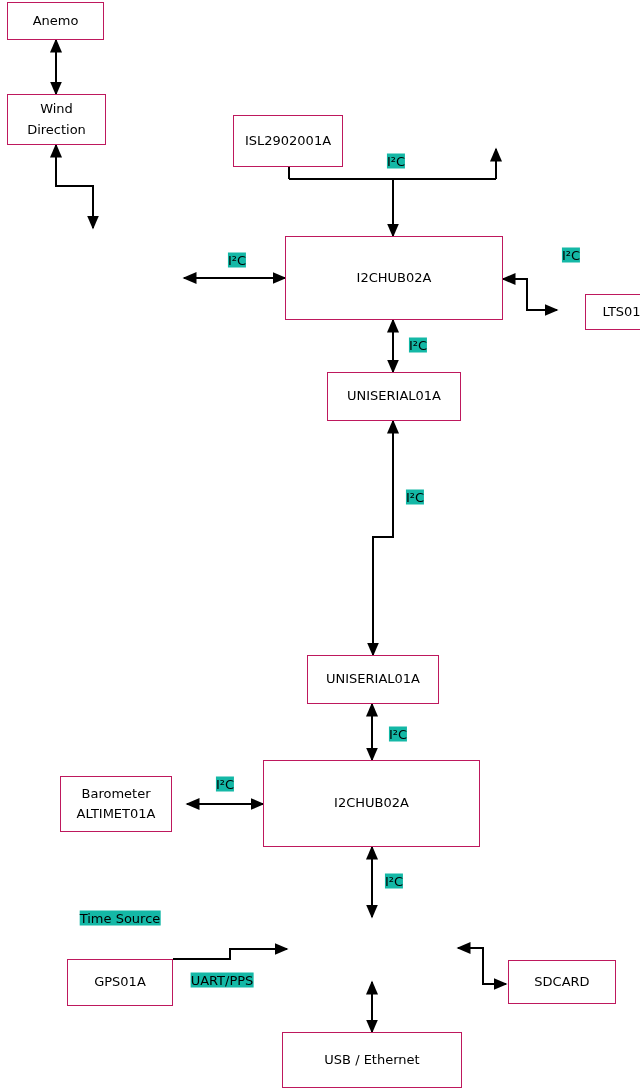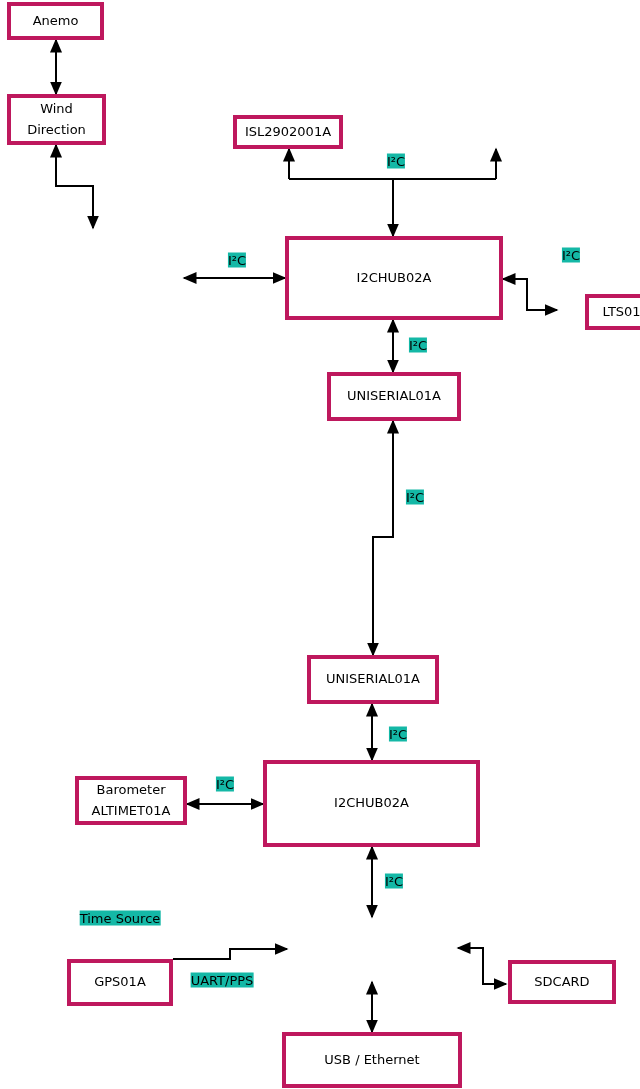--- a/index.html
+++ b/index.html
@@ -10,21 +10,21 @@
     background: #ffffff;
     font-family: "DejaVu Sans", "Liberation Sans", sans-serif;
     color: #000000;
     overflow: hidden;
   }
   .edges { position: absolute; left: 0; top: 0; }
   .edge { stroke: #000000; stroke-width: 2; fill: none; }
   .node {
     position: absolute;
     box-sizing: border-box;
-    border: 4px solid #be185d;
+    border: 1px solid #be185d;
     background: #ffffff;
     display: flex;
     align-items: center;
     justify-content: center;
     text-align: center;
     font-size: 13px;
     line-height: 1.55;
   }
   .node span { white-space: pre-line; }
   .elabel {
@@ -64,36 +64,36 @@
     <path class="edge" d="M372,982 L372,1032" marker-start="url(#arrow)" marker-end="url(#arrow)"></path>
   </svg>
 
   <div class="node" style="left:7px; top:2px; width:97px; height:38px">
     <span>Anemo</span>
   </div>
   <div class="node" style="left:7px; top:94px; width:99px; height:51px">
     <span>Wind
 Direction</span>
   </div>
-  <div class="node" style="left:233px; top:115px; width:110px; height:34px">
+  <div class="node" style="left:233px; top:115px; width:110px; height:52px">
     <span>ISL2902001A</span>
   </div>
   <div class="node" style="left:285px; top:236px; width:218px; height:84px">
     <span>I2CHUB02A</span>
   </div>
   <div class="node" style="left:585px; top:294px; width:82px; height:36px">
     <span>LTS01A</span>
   </div>
   <div class="node" style="left:327px; top:372px; width:134px; height:49px">
     <span>UNISERIAL01A</span>
   </div>
   <div class="node" style="left:307px; top:655px; width:132px; height:49px">
     <span>UNISERIAL01A</span>
   </div>
-  <div class="node" style="left:75px; top:776px; width:112px; height:49px">
+  <div class="node" style="left:60px; top:776px; width:112px; height:56px">
     <span>Barometer
 ALTIMET01A</span>
   </div>
   <div class="node" style="left:263px; top:760px; width:217px; height:87px">
     <span>I2CHUB02A</span>
   </div>
   <div class="node" style="left:67px; top:959px; width:106px; height:47px">
     <span>GPS01A</span>
   </div>
   <div class="node" style="left:508px; top:960px; width:108px; height:44px">

